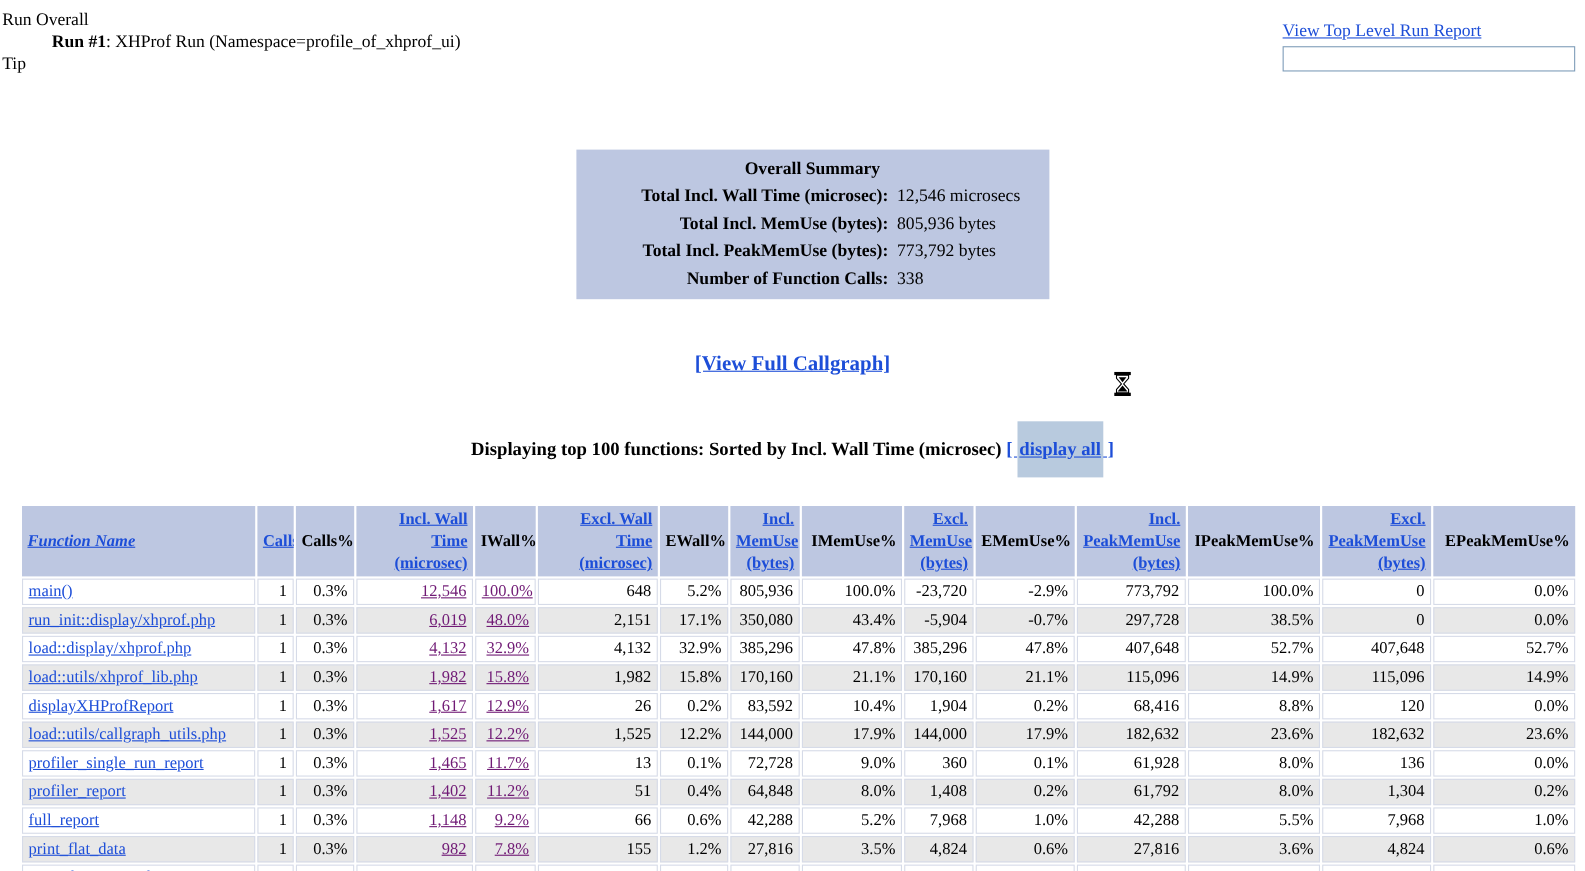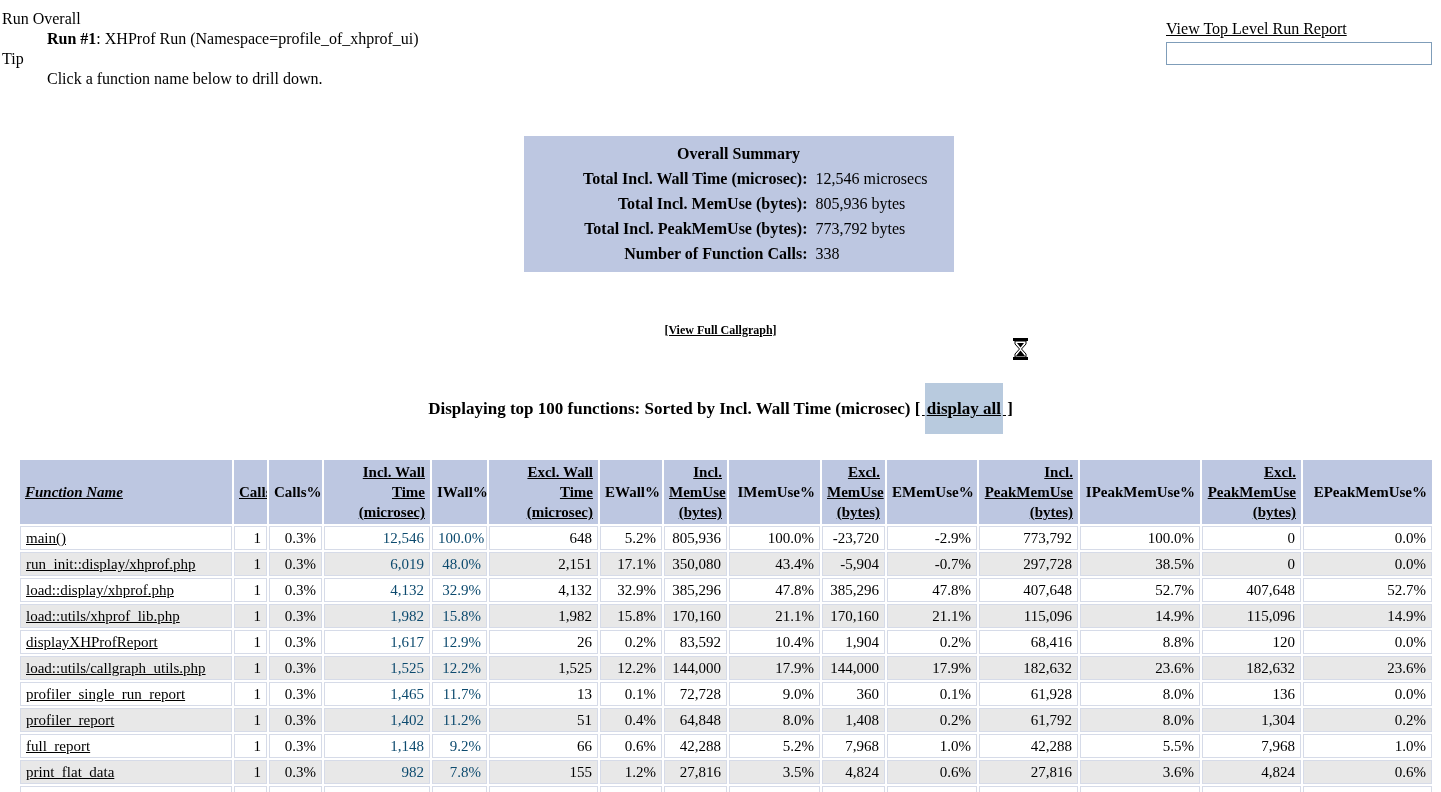--- a/index.html
+++ b/index.html
@@ -6,21 +6,21 @@
   html, body { margin: 0; padding: 0; }
   body {
     width: 1441px; height: 792px;
     position: relative;
     background: #ffffff;
     color: #000000;
     font-family: "Liberation Serif", "DejaVu Serif", serif;
     font-size: 16px;
     overflow: hidden;
   }
-  a { color: #000000; text-decoration: underline; cursor: pointer; }
+  a { color: #1d4ed8; text-decoration: underline; cursor: pointer; }
 
   
   .top-left { position: absolute; left: 2px; top: 9px; line-height: 20px; }
   .top-left .indent { margin-left: 45px; }
   .bold { font-weight: bold; }
 
   
   .top-right { position: absolute; left: 1166px; top: 20px; width: 267px; }
   .top-right a { font-size: 16px; }
   .top-right input {
@@ -35,21 +35,21 @@
   .summary-wrap { position: absolute; left: 0; top: 136px; width: 100%; display: flex; justify-content: center; padding-left: 36px; }
   .summary { background: #bdc7e1; width: 430px; padding: 5px 0 6px 0; }
   .summary .s-title { text-align: center; font-weight: bold; line-height: 25px; }
   .summary table { width: 100%; border-collapse: collapse; }
   .summary td { padding: 0; line-height: 25px; font-size: 16px; }
   .summary td.lbl { font-weight: bold; text-align: right; width: 288px; padding-right: 4px; }
   .summary td.val { text-align: left; padding-left: 4px; }
 
   
   .callgraph { position: absolute; left: 0; top: 320px; width: 100%; text-align: center; }
-  .callgraph a { font-size: 12px; font-weight: bold; }
+  .callgraph a { font-size: 19px; font-weight: bold; }
 
   
   .hourglass { position: absolute; left: 1012px; top: 338px; width: 17px; height: 22px; }
 
   
   .listing-heading {
     position: absolute; left: 0; top: 399px; width: 100%;
     text-align: center; font-size: 17px; font-weight: bold;
   }
   .listing-heading a { font-weight: bold; }
@@ -79,30 +79,29 @@
     background: #ffffff;
     text-align: right;
     padding: 1px 5px;
     line-height: 20px;
     height: 24px;
     white-space: nowrap;
     overflow: hidden;
   }
   .func-table td.fn { text-align: left; }
   .func-table tr.alt td { background: #e8e8e8; }
-  .func-table td.sorted { color: #0c4a6e; }
+  .func-table td.sorted { color: #701a75; text-decoration: underline; }
 </style>
 </head>
 <body>
 
 <div class="top-left">
   <div>Run Overall</div>
   <div class="indent"><span class="bold">Run #1</span><span>: XHProf Run (Namespace=profile_of_xhprof_ui)</span></div>
   <div>Tip</div>
-  <div class="indent">Click a function name below to drill down.</div>
 </div>
 
 <div class="top-right">
   <a href="#">View Top Level Run Report</a>
   <input type="text" value="" style="">
 </div>
 
 <div class="summary-wrap">
   <div class="summary">
     <div class="s-title">Overall Summary</div>

